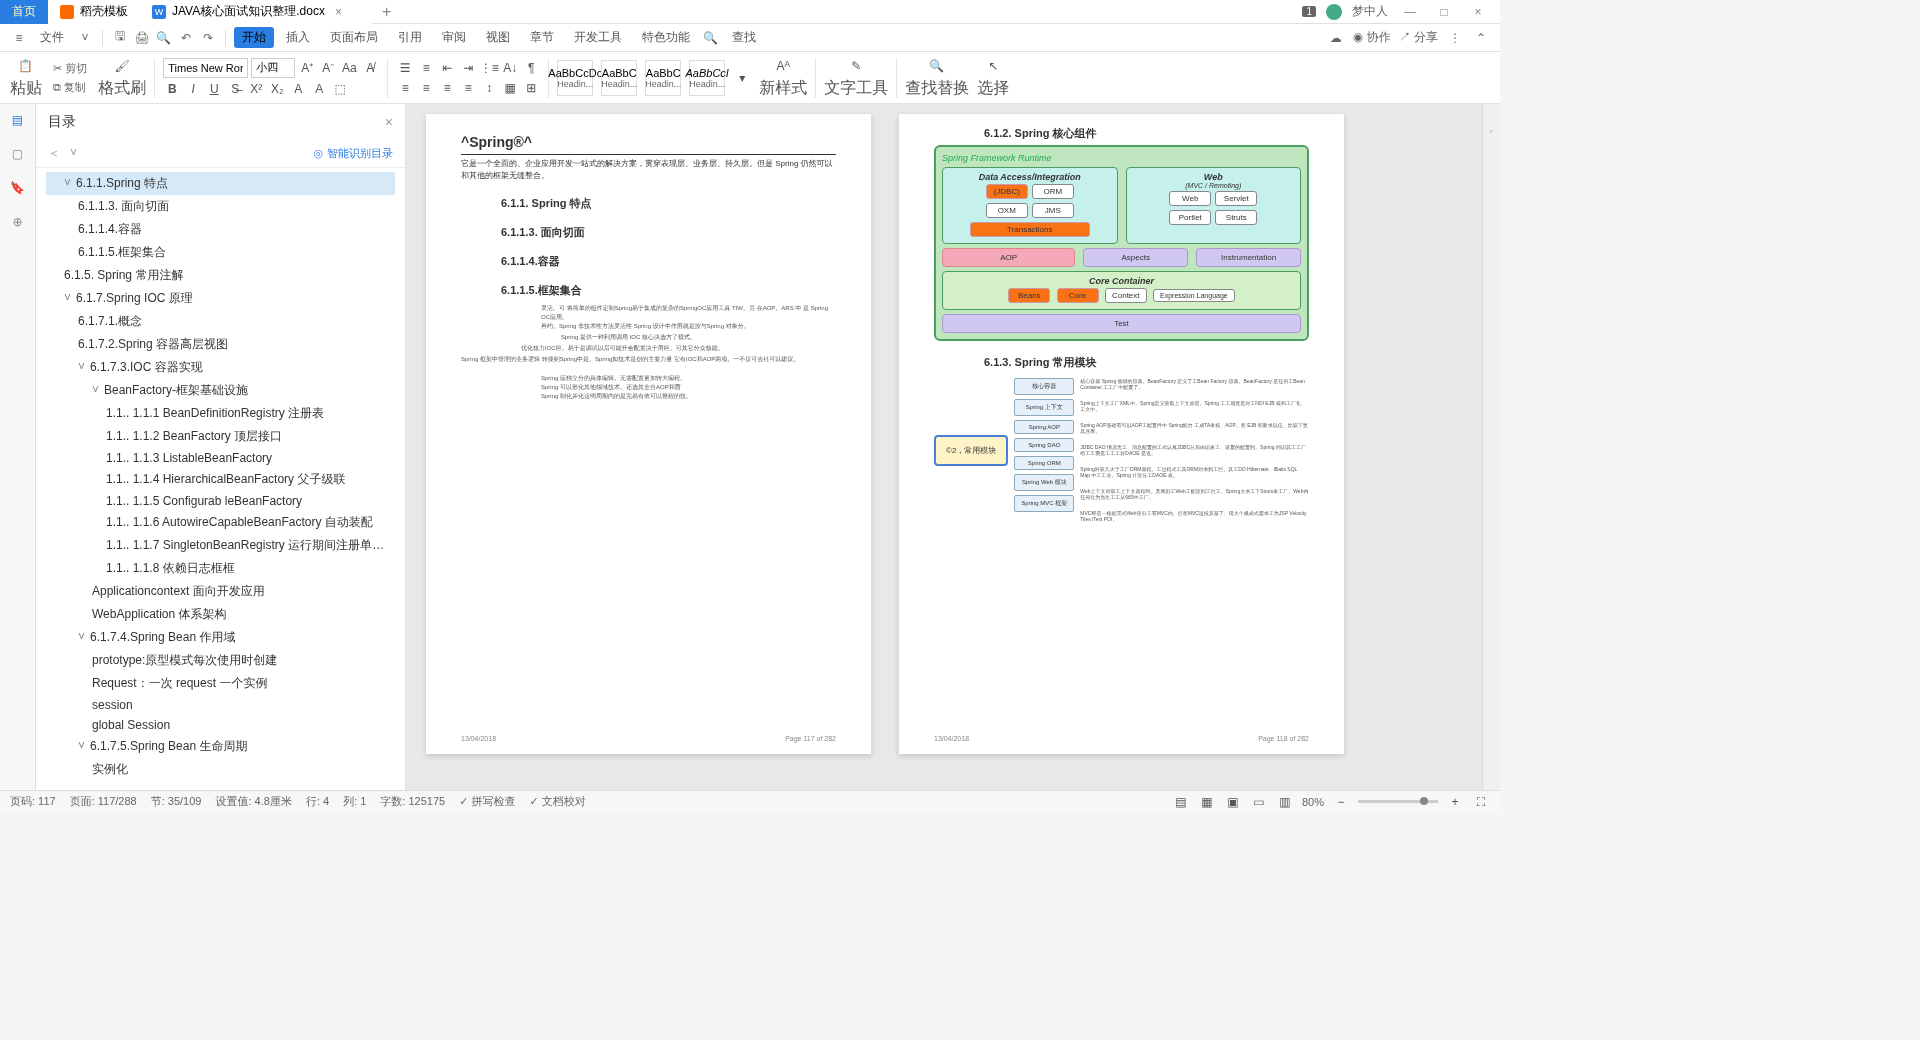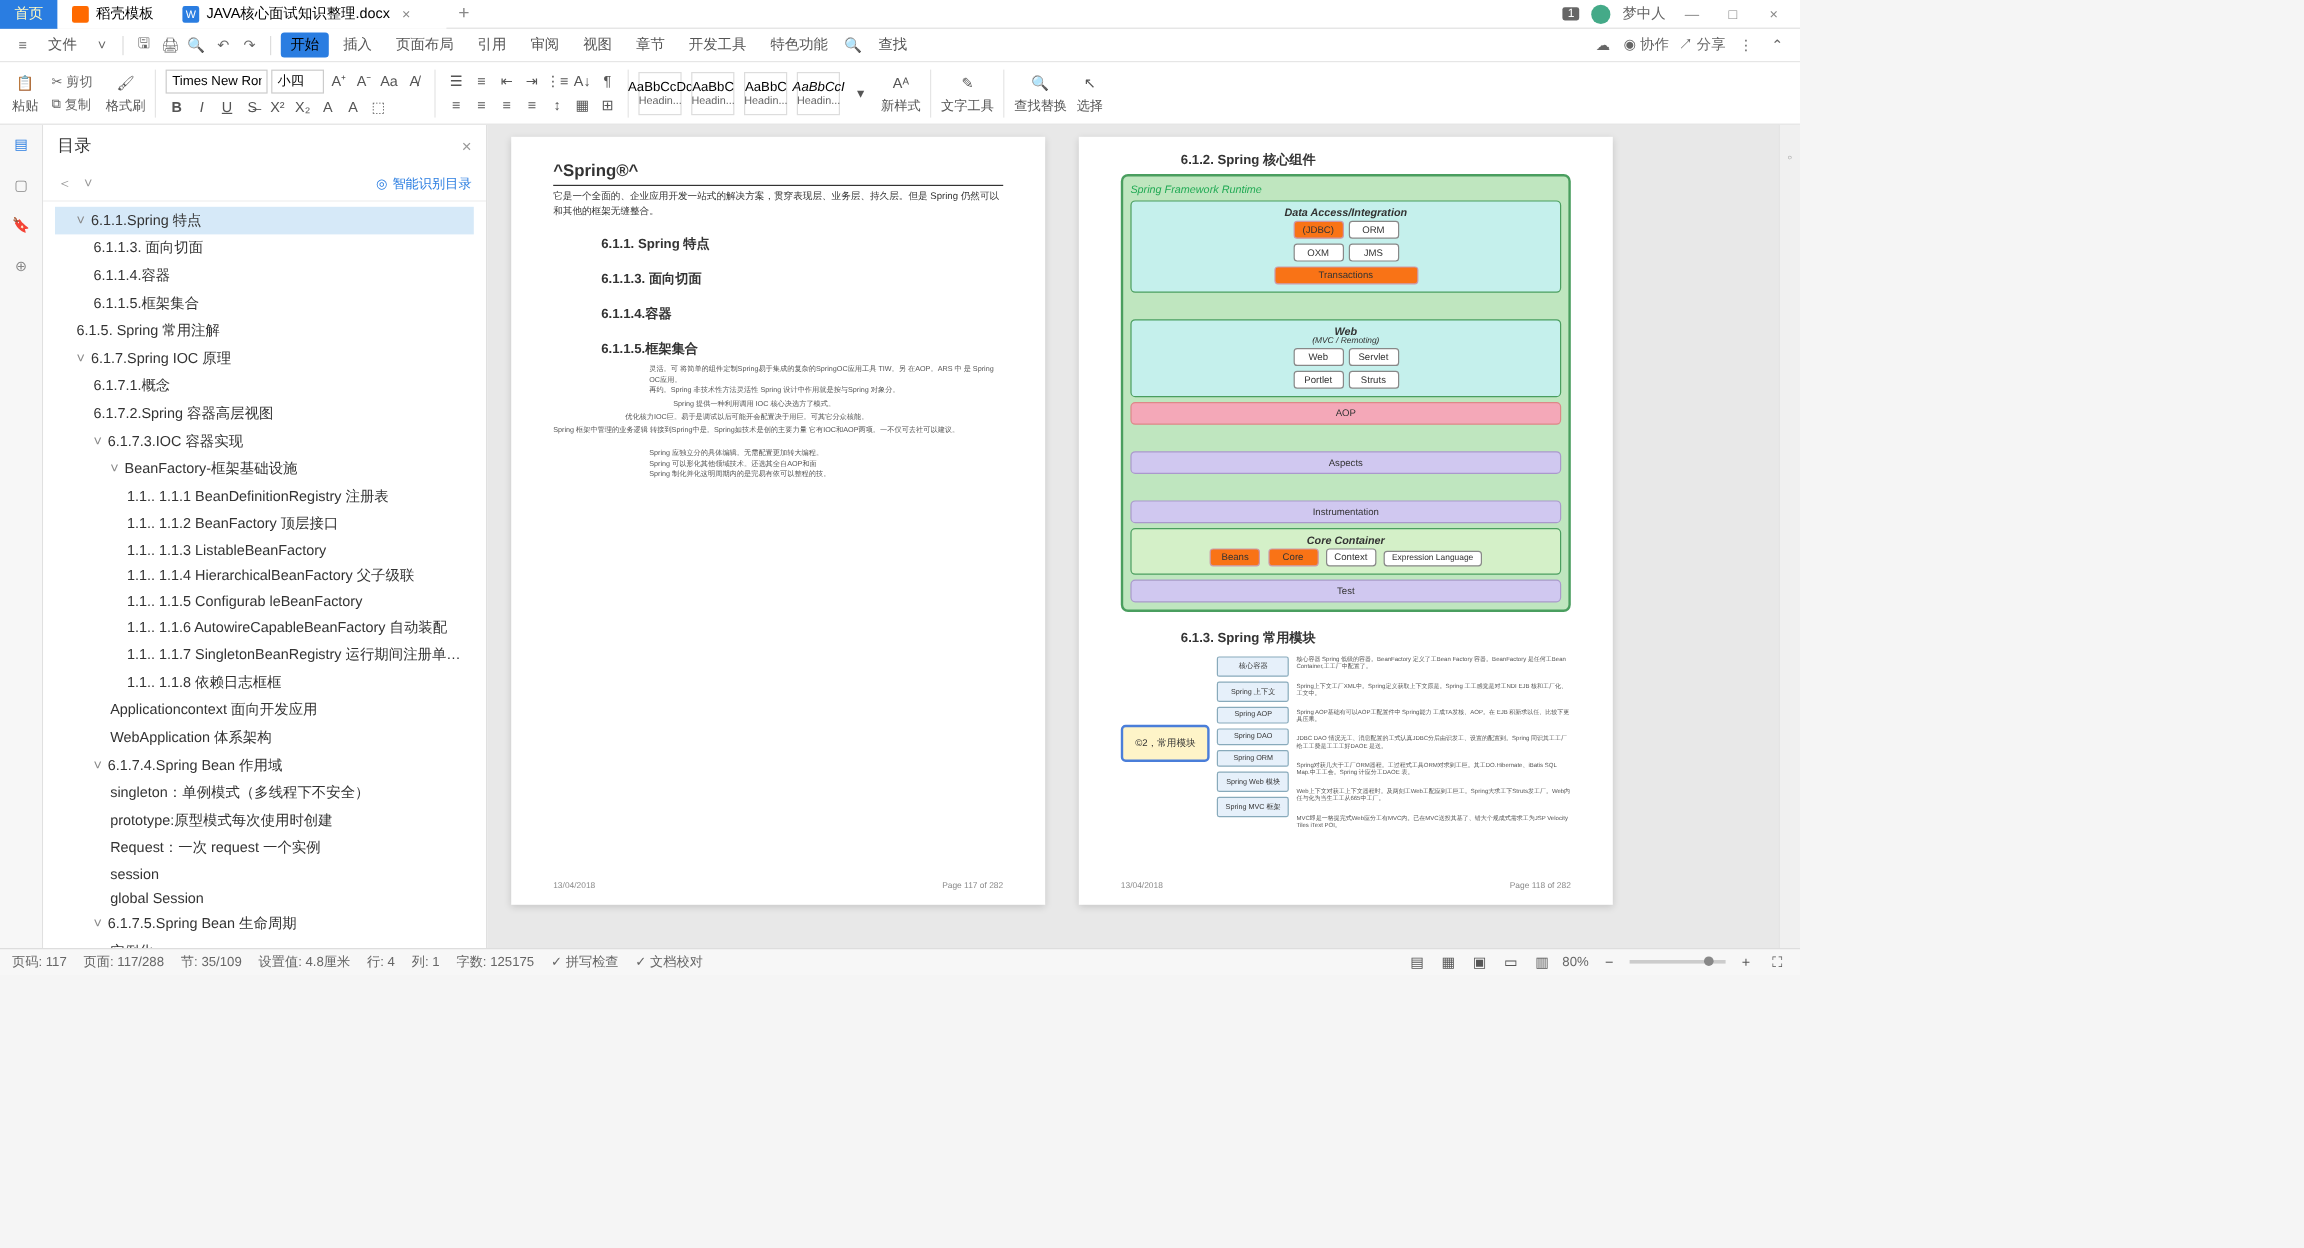--- a/index.html
+++ b/index.html
@@ -26,21 +26,21 @@
 .menu-icon { width: 18px; height: 18px; display: flex; align-items: center; justify-content: center; color: #666; }
 .menu-item { padding: 2px 8px; color: #555; font-size: 12px; cursor: pointer; }
 .menu-item.active { background: #2a7de1; color: #000000; border-radius: 3px; }
 .menu-sep { width: 1px; height: 16px; background: #ddd; margin: 0 4px; }
 .menubar-right { margin-left: auto; display: flex; align-items: center; gap: 8px; color: #666; }
 
 
 .ribbon { height: 52px; display: flex; align-items: center; padding: 0 10px; gap: 8px; border-bottom: 1px solid #e0e0e0; background: #fff; }
 .rib-group { display: flex; flex-direction: column; align-items: center; gap: 2px; }
 .rib-icon { width: 20px; height: 20px; display: flex; align-items: center; justify-content: center; color: #555; }
-.rib-label { font-size: 11px; color: #555; }
+.rib-label { font-size: 16px; color: #555; }
 .rib-sep { width: 1px; height: 40px; background: #e5e5e5; }
 .rib-stack { display: flex; flex-direction: column; gap: 2px; }
 .rib-btn { display: flex; align-items: center; gap: 3px; color: #666; font-size: 11px; padding: 1px 3px; }
 .font-select { border: 1px solid #ccc; height: 20px; font-size: 11px; padding: 0 4px; background: #fff; }
 .font-name { width: 85px; }
 .font-size { width: 44px; }
 .style-preview { width: 36px; height: 36px; border: 1px solid #ddd; display: flex; flex-direction: column; align-items: center; justify-content: center; cursor: pointer; }
 .style-preview .txt { font-size: 11px; }
 .style-preview .lbl { font-size: 9px; color: #666; }
 .toolbar-row { display: flex; gap: 3px; align-items: center; }
@@ -72,21 +72,21 @@
 .page h2 { font-size: 11px; font-weight: bold; margin: 14px 0 4px 40px; }
 .page hr { border: none; border-top: 1px solid #333; margin: 3px 0; }
 .page p { font-size: 8px; line-height: 1.5; margin: 2px 0; }
 .page .small { font-size: 6px; color: #555; }
 .page-footer { position: absolute; bottom: 12px; left: 35px; right: 35px; display: flex; justify-content: space-between; font-size: 7px; color: #888; }
 .callout { border: 1px solid #333; padding: 4px 8px; margin: 10px 0; font-size: 10px; }
 
 
 .spring-diag { border: 2px solid #4a9e5f; border-radius: 6px; background: #bfe6bf; padding: 6px; font-size: 8px; }
 .sd-title { font-style: italic; font-size: 9px; color: #2a5; }
-.sd-row { display: flex; gap: 22px; margin: 4px 0; flex-direction: column; }
+.sd-row { display: flex; gap: 8px; margin: 4px 0; }
 .sd-box { border: 1px solid #4a9e5f; border-radius: 4px; padding: 4px; flex: 1; text-align: center; }
 .sd-cyan { background: #c5f0ec; }
 .sd-btn { border: 1px solid #888; background: #fff; padding: 2px 6px; border-radius: 3px; font-size: 8px; display: inline-block; margin: 2px; min-width: 42px; text-align: center; }
 .sd-btn.y { background: #f97316; border-color: #c9a; }
 .sd-pink { background: #f4a8b8; border-color: #d88; }
 .sd-lav { background: #d0c8f0; border-color: #a9c; }
 .sd-hdr { font-style: italic; font-weight: bold; font-size: 9px; }
 
 .modules-diag { display: flex; gap: 6px; margin-top: 8px; }
 .mod-center { border: 2px solid #4a7ed9; background: #fef4c8; padding: 8px 10px; border-radius: 4px; font-size: 8px; align-self: center; }
@@ -301,21 +301,20 @@
           <div class="tree-item ind4"><span>1.1.. 1.1.2 BeanFactory 顶层接口</span></div>
           <div class="tree-item ind4"><span>1.1.. 1.1.3 ListableBeanFactory</span></div>
           <div class="tree-item ind4"><span>1.1.. 1.1.4 HierarchicalBeanFactory 父子级联</span></div>
           <div class="tree-item ind4"><span>1.1.. 1.1.5 Configurab leBeanFactory</span></div>
           <div class="tree-item ind4"><span>1.1.. 1.1.6 AutowireCapableBeanFactory 自动装配</span></div>
           <div class="tree-item ind4"><span>1.1.. 1.1.7 SingletonBeanRegistry 运行期间注册单例 Bean</span></div>
           <div class="tree-item ind4"><span>1.1.. 1.1.8 依赖日志框框</span></div>
           <div class="tree-item ind3"><span>Applicationcontext 面向开发应用</span></div>
           <div class="tree-item ind3"><span>WebApplication 体系架构</span></div>
           <div class="tree-item ind2"><span class="chev">˅</span><span>6.1.7.4.Spring Bean 作用域</span></div>
-          <div class="tree-item ind3"><span>singleton：单例模式（多线程下不安全）</span></div>
           <div class="tree-item ind3"><span>prototype:原型模式每次使用时创建</span></div>
           <div class="tree-item ind3"><span>Request：一次 request 一个实例</span></div>
           <div class="tree-item ind3"><span>session</span></div>
           <div class="tree-item ind3"><span>global Session</span></div>
           <div class="tree-item ind2"><span class="chev">˅</span><span>6.1.7.5.Spring Bean 生命周期</span></div>
           <div class="tree-item ind3"><span>实例化</span></div>
         </div>
     </div>
 
     <div class="docarea">

